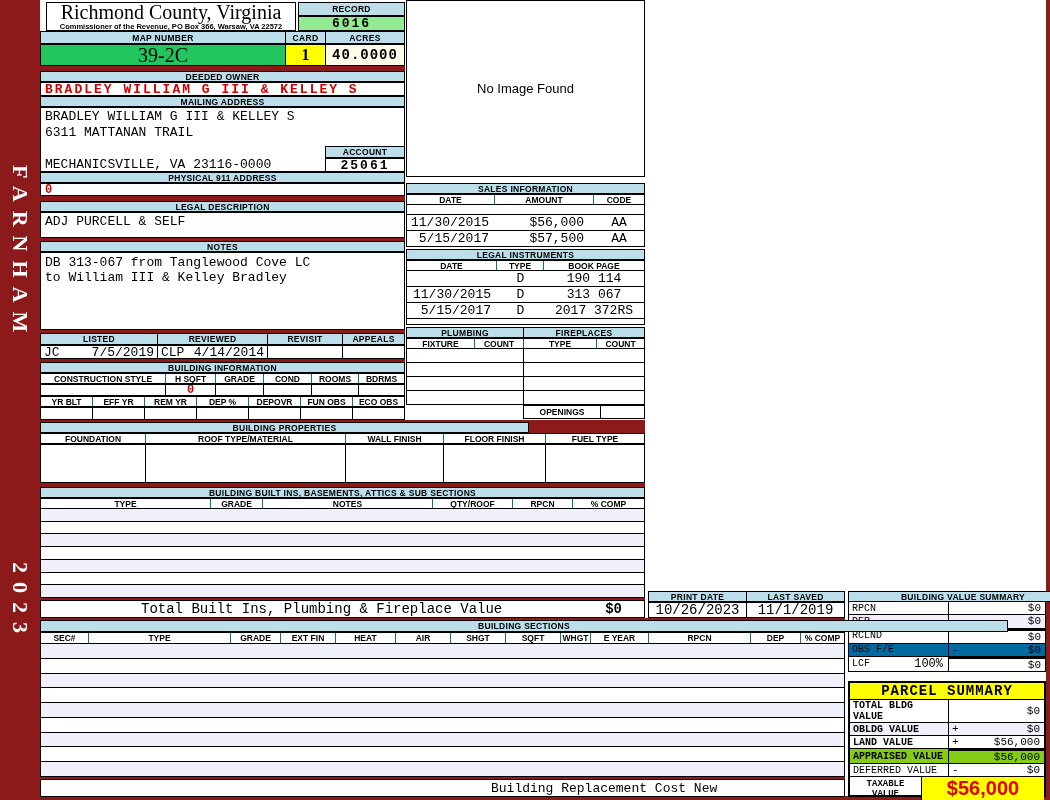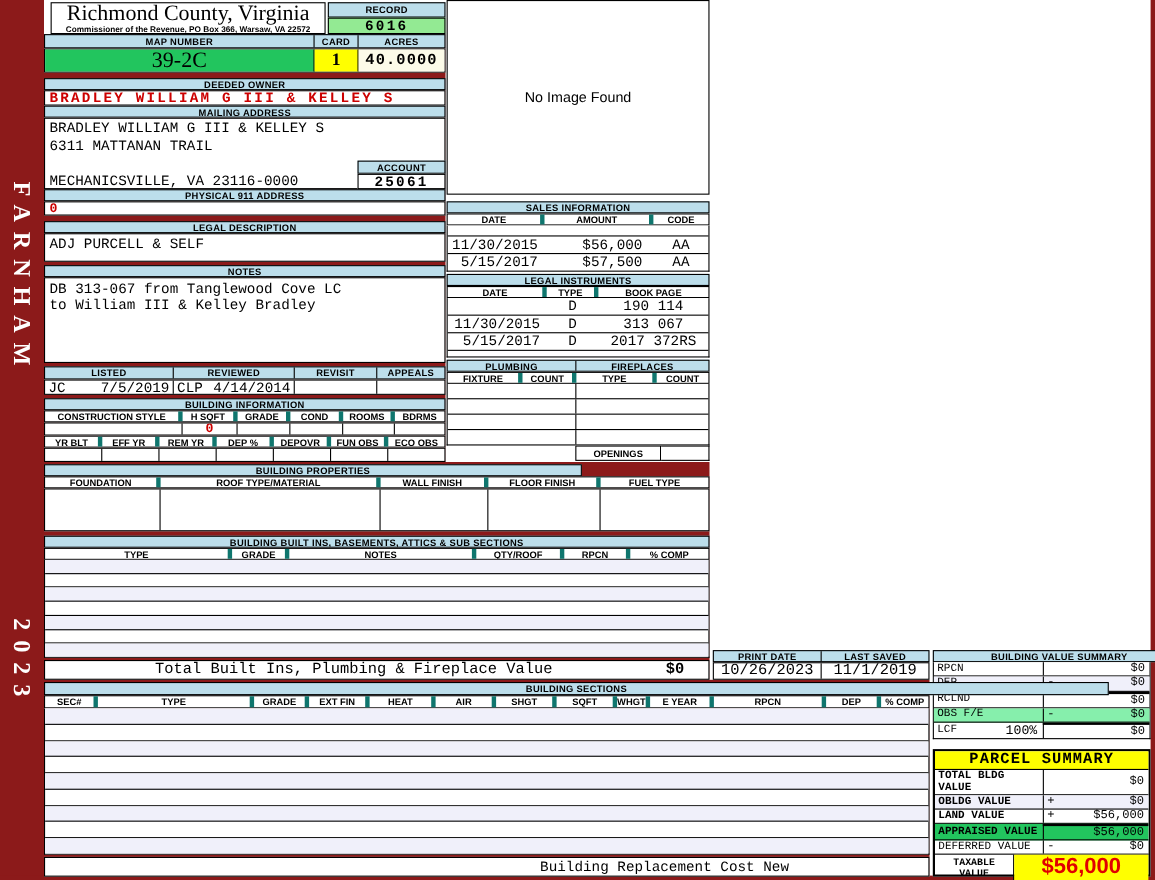--- a/index.html
+++ b/index.html
@@ -13,21 +13,21 @@
        display:flex;align-items:center;justify-content:center;
        font:bold 8.5px "Liberation Sans",sans-serif;letter-spacing:.3px}
   
   .brow{position:absolute;display:flex;background:#bcdeeb;border:1px solid #000;height:13px;
         font:bold 8.5px "Liberation Sans",sans-serif}
   .brow>div{display:flex;align-items:center;justify-content:center;border-right:1px solid #000;letter-spacing:.3px}
   .brow>div:last-child{border-right:0}
   
   .hrow{position:absolute;display:flex;background:#fff;border:1px solid #000;height:11px;
         font:bold 8.5px "Liberation Sans",sans-serif}
-  .hrow>div{display:flex;align-items:center;justify-content:center;border-right:4px solid #0f766e;overflow:hidden}
+  .hrow>div{display:flex;align-items:center;justify-content:center;border-right:1px solid #0f766e;overflow:hidden}
   .hrow>div:last-child{border-right:0}
   
   .vrow{position:absolute;display:flex;background:#fff;border:1px solid #000}
   .vrow>div{border-right:1px solid #000;display:flex;align-items:center;justify-content:center;overflow:hidden}
   .vrow>div:last-child{border-right:0}
   .box{position:absolute;background:#fff;border:1px solid #000}
   
   .rows{position:absolute;background:#fff;border:1px solid #000;border-top:0;display:flex;flex-direction:column}
   .rows>div{flex:1;border-bottom:1px solid #000;display:flex;align-items:center}
   .rows>div:last-child{border-bottom:0}
@@ -317,21 +317,21 @@
   <div>
     <div class="lbl" style="width:99px">
         <span>RCLND</span>
         <span></span>
       </div>
     <div class="val thick">
         <span></span>
         <span>$0</span>
       </div>
   </div>
-  <div style="background:#86efac">
+  <div style="background:#0369a1">
     <div class="lbl" style="width:99px">
         <span>OBS F/E</span>
         <span></span>
       </div>
     <div class="val">
         <span>-</span>
         <span>$0</span>
       </div>
   </div>
   <div>
@@ -401,21 +401,21 @@
     </div>
     <div>
       <div class="lbl" style="width:98px;font-weight:bold">
           <span>LAND VALUE</span>
         </div>
       <div class="val">
           <span>+</span>
           <span>$56,000</span>
         </div>
     </div>
-    <div style="background:#22c55e">
+    <div style="background:#84cc16">
       <div class="lbl" style="width:98px;font-weight:bold">
           <span>APPRAISED VALUE</span>
         </div>
       <div class="val thick">
           <span></span>
           <span>$56,000</span>
         </div>
     </div>
     <div>
       <div class="lbl" style="width:98px;font-weight:normal">

